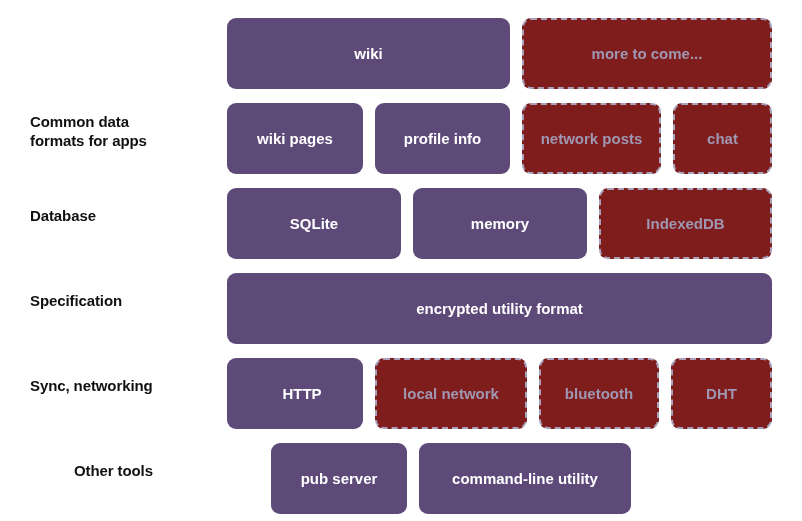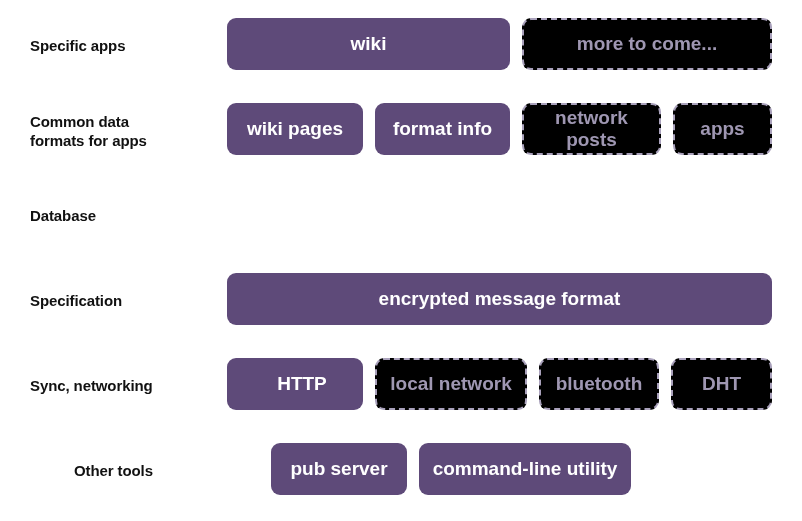--- a/index.html
+++ b/index.html
@@ -46,70 +46,74 @@
     position: absolute;
     left: 227px;
     top: 0;
     width: 545px;
     height: 55px;
     display: flex;
     flex-direction: row;
     gap: 12px;
   }
   .box {
-    height: 52px;
+    height: 71px;
     border-radius: 9px;
     display: flex;
     align-items: center;
     justify-content: center;
-    font-size: 19px;
+    font-size: 15px;
     font-weight: bold;
     box-sizing: border-box;
     text-align: center;
     padding: 0 6px;
   }
   .box.solid {
     background: #5E4A79;
     color: #ffffff;
     border: 0;
   }
   .box.dashed {
-    background: #000000;
+    background: #7f1d1d;
     color: #9F97B2;
     border: 2px dashed #A9A1BB;
   }
 </style>
 </head>
 <body>
 
 <div id="diagram">
     <div class="row" style="top: 18px;">
-      <div class="row-label">Specific apps</div>
       <div class="boxes">
         <div class="box solid" style="width: 283px; flex: 0 0 283px;">wiki</div>
         <div class="box dashed" style="width: 250px; flex: 0 0 250px;">more to come...</div>
       </div>
     </div>
     <div class="row" style="top: 103px;">
       <div class="row-label">Common data
 formats for apps</div>
       <div class="boxes">
         <div class="box solid" style="width: 136px; flex: 0 0 136px;">wiki pages</div>
-        <div class="box solid" style="width: 135px; flex: 0 0 135px;">format info</div>
+        <div class="box solid" style="width: 135px; flex: 0 0 135px;">profile info</div>
         <div class="box dashed" style="width: 139px; flex: 0 0 139px;">network posts</div>
-        <div class="box dashed" style="width: 99px; flex: 0 0 99px;">apps</div>
+        <div class="box dashed" style="width: 99px; flex: 0 0 99px;">chat</div>
       </div>
     </div>
     <div class="row" style="top: 188px;">
       <div class="row-label">Database</div>
+      <div class="boxes">
+        <div class="box solid" style="width: 174px; flex: 0 0 174px;">SQLite</div>
+        <div class="box solid" style="width: 174px; flex: 0 0 174px;">memory</div>
+        <div class="box dashed" style="width: 173px; flex: 0 0 173px;">IndexedDB</div>
+      </div>
     </div>
     <div class="row" style="top: 273px;">
       <div class="row-label">Specification</div>
       <div class="boxes">
-        <div class="box solid" style="width: 545px; flex: 0 0 545px;">encrypted message format</div>
+        <div class="box solid" style="width: 545px; flex: 0 0 545px;">encrypted utility format</div>
       </div>
     </div>
     <div class="row" style="top: 358px;">
       <div class="row-label">Sync, networking</div>
       <div class="boxes">
         <div class="box solid" style="width: 136px; flex: 0 0 136px; padding-left: 20px;">HTTP</div>
         <div class="box dashed" style="width: 152px; flex: 0 0 152px;">local network</div>
         <div class="box dashed" style="width: 120px; flex: 0 0 120px;">bluetooth</div>
         <div class="box dashed" style="width: 101px; flex: 0 0 101px; text-align: right;">DHT</div>
       </div>

